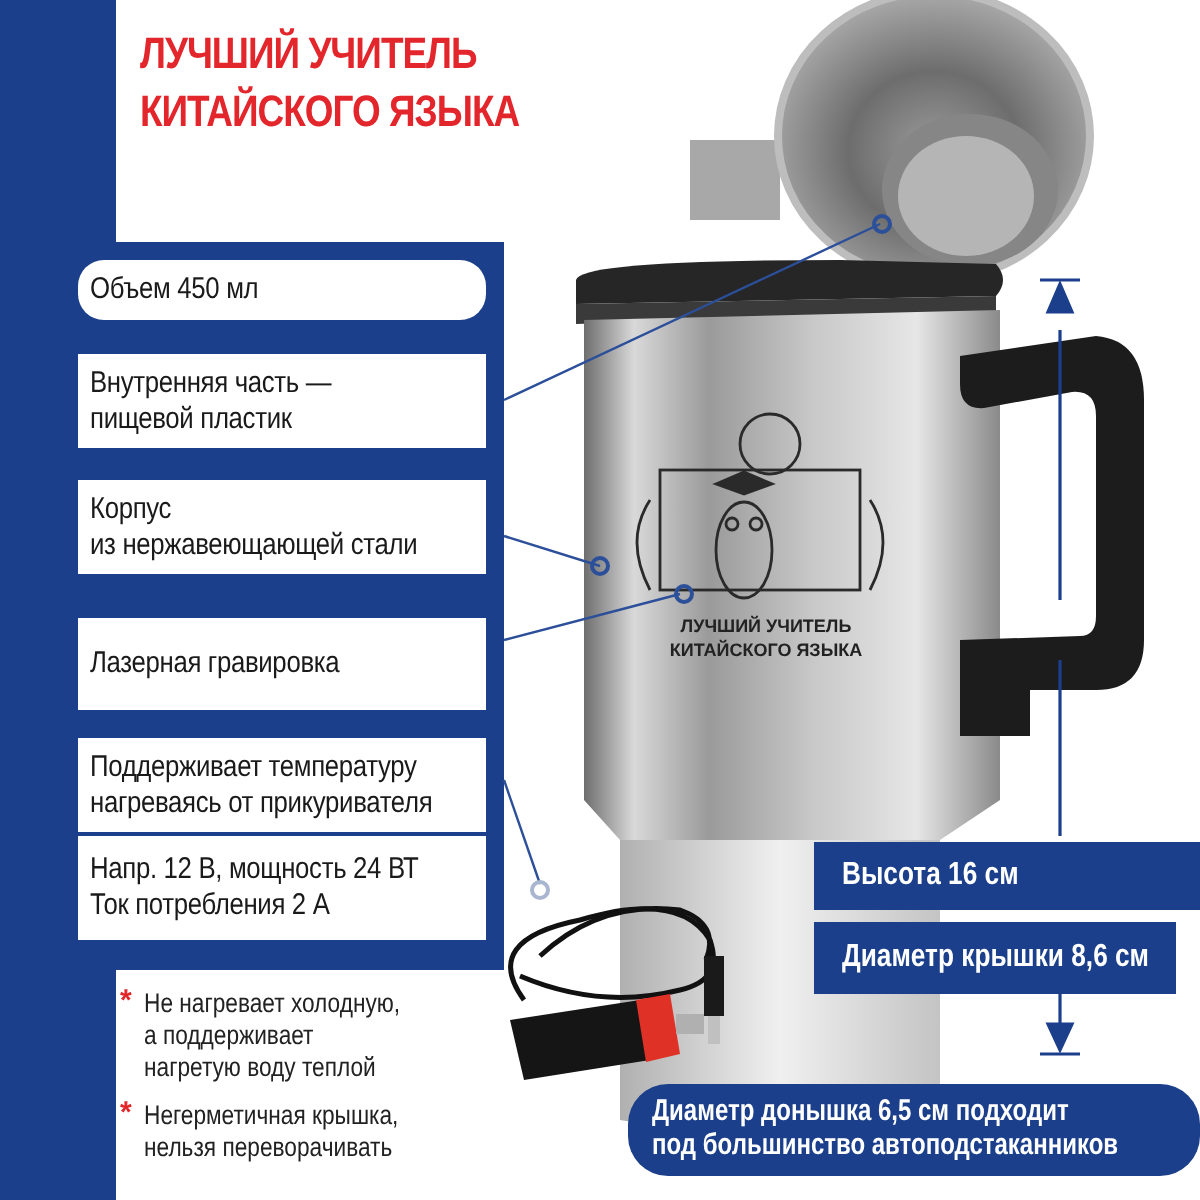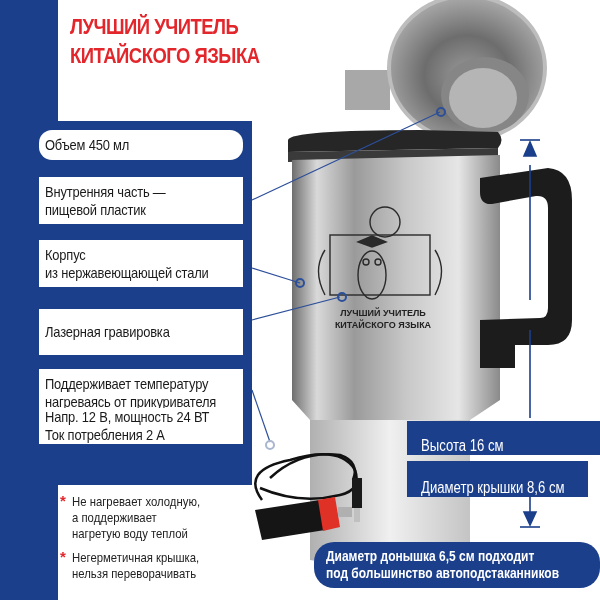--- a/index.html
+++ b/index.html
@@ -36,22 +36,22 @@
     }
     .feature span { display: block; white-space: nowrap; transform: scaleX(0.86); transform-origin: left center; }
     .notes {
       position: absolute; left: 60px; top: 494px; width: 190px;
       font-size: 13.5px; line-height: 16px; color: #222;
     }
     .note { position: relative; padding-left: 12px; margin-bottom: 8px; }
     .note .star { position: absolute; left: 0; top: -1px; color: #e3262b; font-weight: bold; font-size: 15px; }
     .note span.line { display: block; white-space: nowrap; transform: scaleX(0.84); transform-origin: left center; }
     .dim-box {
-      position: absolute; background: #1b3f8b; color: #ffffff; font-weight: normal;
-      font-size: 16px; display: flex; align-items: flex-end; padding-left: 14px; box-sizing: border-box;
+      position: absolute; background: #1b3f8b; color: #ffffff; font-weight: bold;
+      font-size: 16px; display: flex; align-items: center; padding-left: 14px; box-sizing: border-box;
       white-space: nowrap;
     }
     .dim-box span { display: inline-block; transform: scaleX(0.82); transform-origin: left center; }
     .bottom-box {
       position: absolute; left: 314px; top: 542px; width: 286px; height: 46px;
       background: #1b3f8b; color: #fff; font-weight: bold; font-size: 15px; line-height: 17px;
       padding: 5px 0 0 12px; box-sizing: border-box; border-radius: 20px;
     }
     .bottom-box span { display: block; white-space: nowrap; transform: scaleX(0.8); transform-origin: left center; }
     svg { position: absolute; left: 0; top: 0; }
@@ -164,21 +164,21 @@
   <span>Корпус</span>
   <span>из нержавеющающей стали</span>
 </div>
 <div class="feature" style="top:309px;height:46px;">
   <span>Лазерная гравировка</span>
 </div>
 <div class="feature" style="top:357px;height:47px;margin-top:12px;">
   <span>Поддерживает температуру</span>
   <span>нагреваясь  от прикуривателя</span>
 </div>
-<div class="feature" style="top:408px;height:36px;">
+<div class="feature" style="top:418px;height:52px;">
   <span>Напр. 12 В, мощность 24 ВТ</span>
   <span>Ток потребления 2 А</span>
 </div>
 
 <div class="notes">
   <div class="note">
     <span class="star">*</span>
     <span class="line">Не нагревает холодную,</span>
     <span class="line">а поддерживает</span>
     <span class="line">нагретую воду теплой</span>

